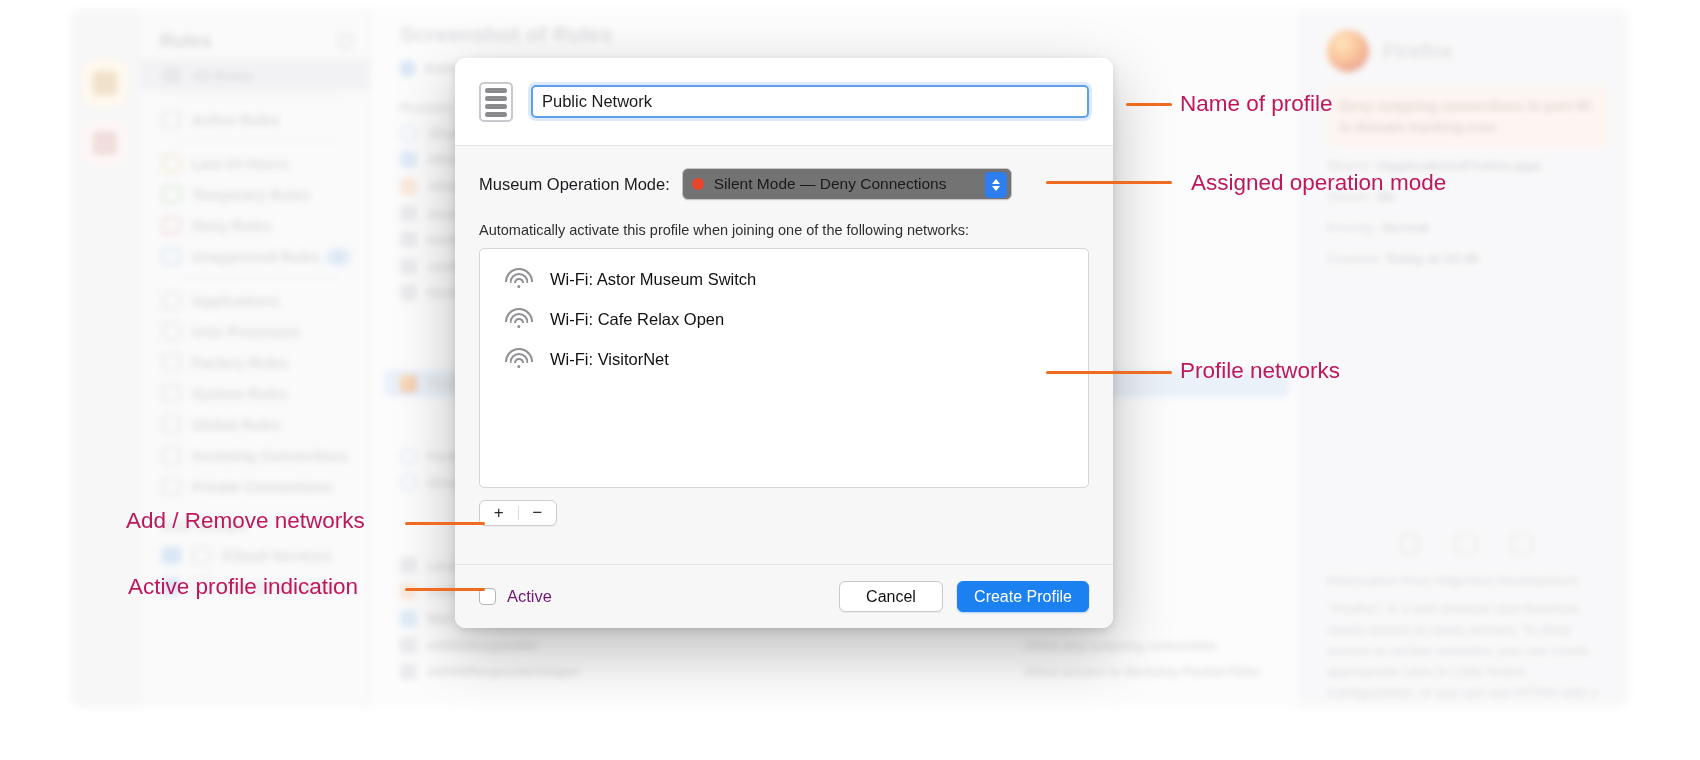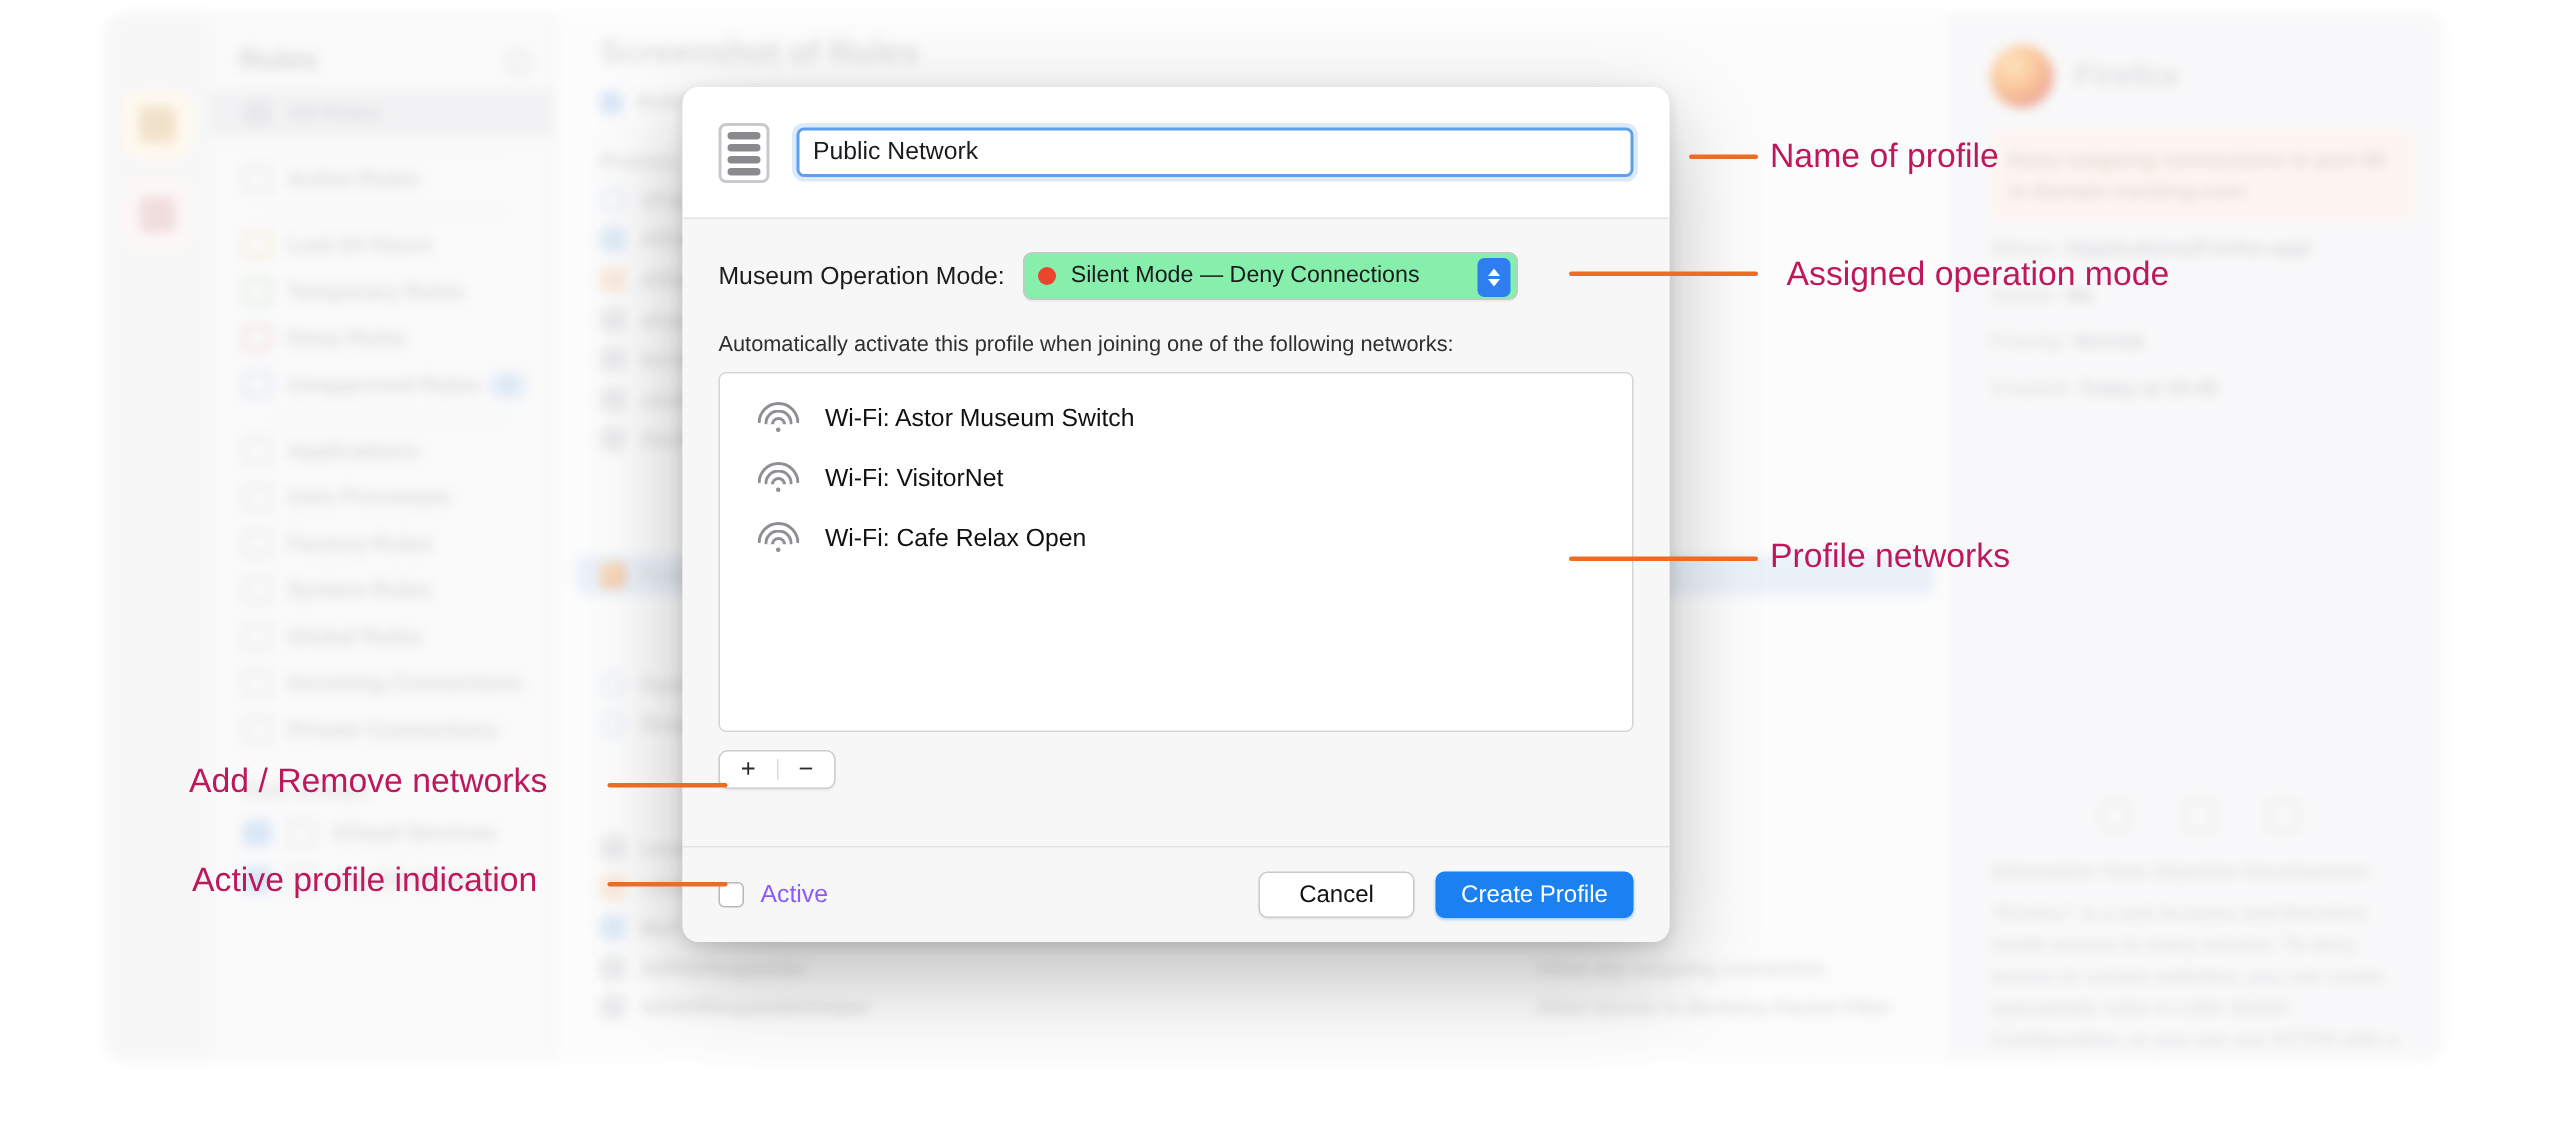--- a/index.html
+++ b/index.html
@@ -118,21 +118,21 @@
   .name-input {
     flex:1; height:33px; border:2px solid #5ea0ec; border-radius:5px;
     background:#fff; font-size:16.5px; color:#1b1b1d; padding:0 9px;
     font-family:"Liberation Sans", sans-serif; outline:none;
     box-shadow:0 0 0 3px rgba(94,160,236,.22);
   }
   .m-body { flex:1; background:#f7f7f8; padding:22px 24px 0 24px; position:relative; }
   .mode-row { display:flex; align-items:center; gap:12px; margin-bottom:22px; }
   .mode-label { font-size:16.5px; color:#1b1b1d; white-space:nowrap; }
   .popup {
-    flex:0 0 auto; width:330px; height:32px; background:#86efac;
+    flex:0 0 auto; width:330px; height:32px; background:#737373;
     border:1px solid #c6c6ca; border-radius:6px;
     display:flex; align-items:center; padding:0 9px; gap:10px;
     position:relative; box-shadow:0 1px 1px rgba(0,0,0,.05);
   }
   .dot { width:12px; height:12px; border-radius:50%; background:#e8452c; flex:none; }
   .popup-text { font-size:15.5px; color:#1b1b1d; white-space:nowrap; }
   .stepper {
     position:absolute; right:4px; top:3px; width:22px; height:26px;
     background:#2f7ef0; border-radius:4.5px; display:flex;
     flex-direction:column; align-items:center; justify-content:center; gap:2px;
@@ -165,21 +165,21 @@
   .addrem > div { flex:1; display:flex; align-items:center; justify-content:center;
                   font-size:17px; color:#2b2b2e; }
   .addrem .divider { flex:0 0 1px; background:#dcdce0; margin:5px 0; }
   .m-foot {
     height:64px; background:#f7f7f8; border-top:1px solid #e3e3e5;
     display:flex; align-items:center; padding:0 24px; gap:14px;
   }
   .chk-wrap { display:flex; align-items:center; gap:11px; }
   .chkbox { width:17px; height:17px; border:1px solid #b7b7bc; border-radius:4px; background:#fff;
             box-shadow:inset 0 1px 1px rgba(0,0,0,.04); }
-  .chk-label { font-size:16.5px; color:#8b5cf6; }
+  .chk-label { font-size:16.5px; color:#701a75; }
   .spacer { flex:1; }
   .btn {
     height:31px; border-radius:6px; font-size:16px;
     display:flex; align-items:center; justify-content:center;
     font-family:"Liberation Sans", sans-serif; cursor:default;
   }
   .btn.cancel { width:104px; background:#fff; border:1px solid #c9c9ce; color:#111113;
                 box-shadow:0 1px 1px rgba(0,0,0,.05); }
   .btn.primary { width:132px; background:#1b81f0; border:1px solid #1b81f0; color:#fff;
                  box-shadow:0 1px 2px rgba(27,129,240,.35); }
@@ -420,30 +420,30 @@
             </div>
           <div class="nettext">Wi-Fi: Astor Museum Switch</div>
         </div>
         <div class="netrow">
           <div class="wifi">
               <b class="a1"></b>
               <b class="a2"></b>
               <b class="a3"></b>
               <i></i>
             </div>
-          <div class="nettext">Wi-Fi: VisitorNet</div>
+          <div class="nettext">Wi-Fi: Cafe Relax Open</div>
         </div>
         <div class="netrow">
           <div class="wifi">
               <b class="a1"></b>
               <b class="a2"></b>
               <b class="a3"></b>
               <i></i>
             </div>
-          <div class="nettext">Wi-Fi: Cafe Relax Open</div>
+          <div class="nettext">Wi-Fi: VisitorNet</div>
         </div>
       </div>
 
       <div class="addrem">
         <div>+</div>
         <div class="divider"></div>
         <div>−</div>
       </div>
     </div>
 

